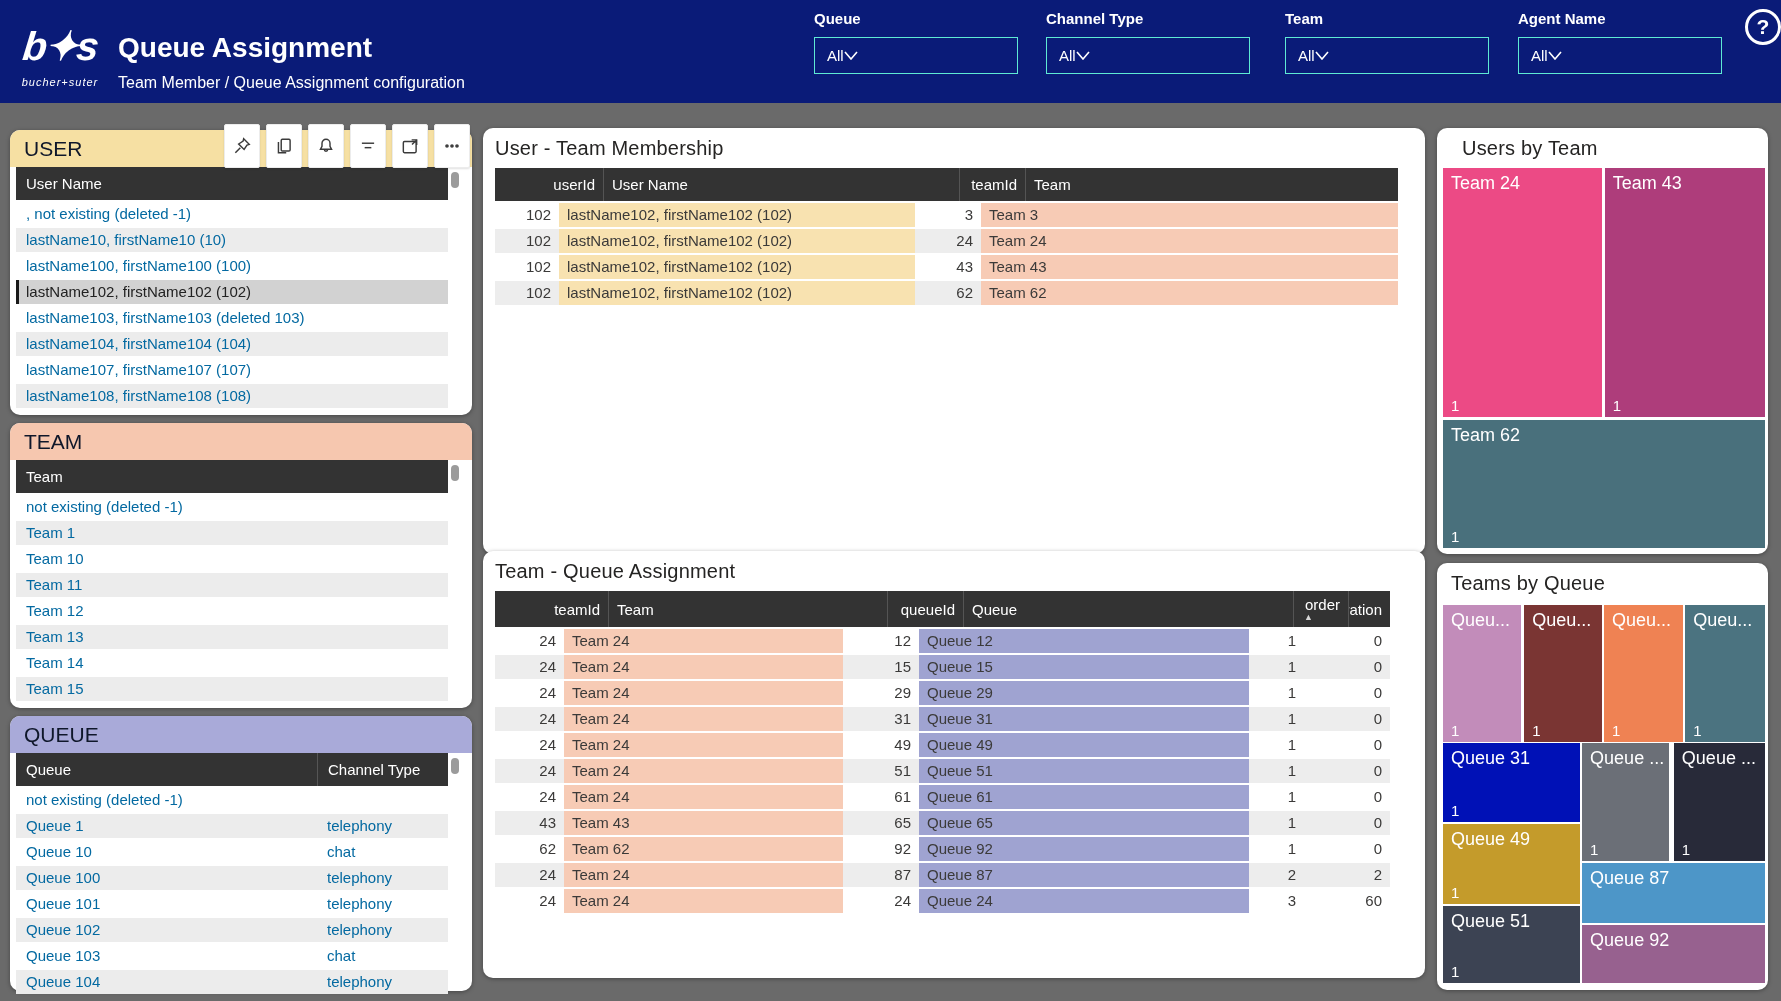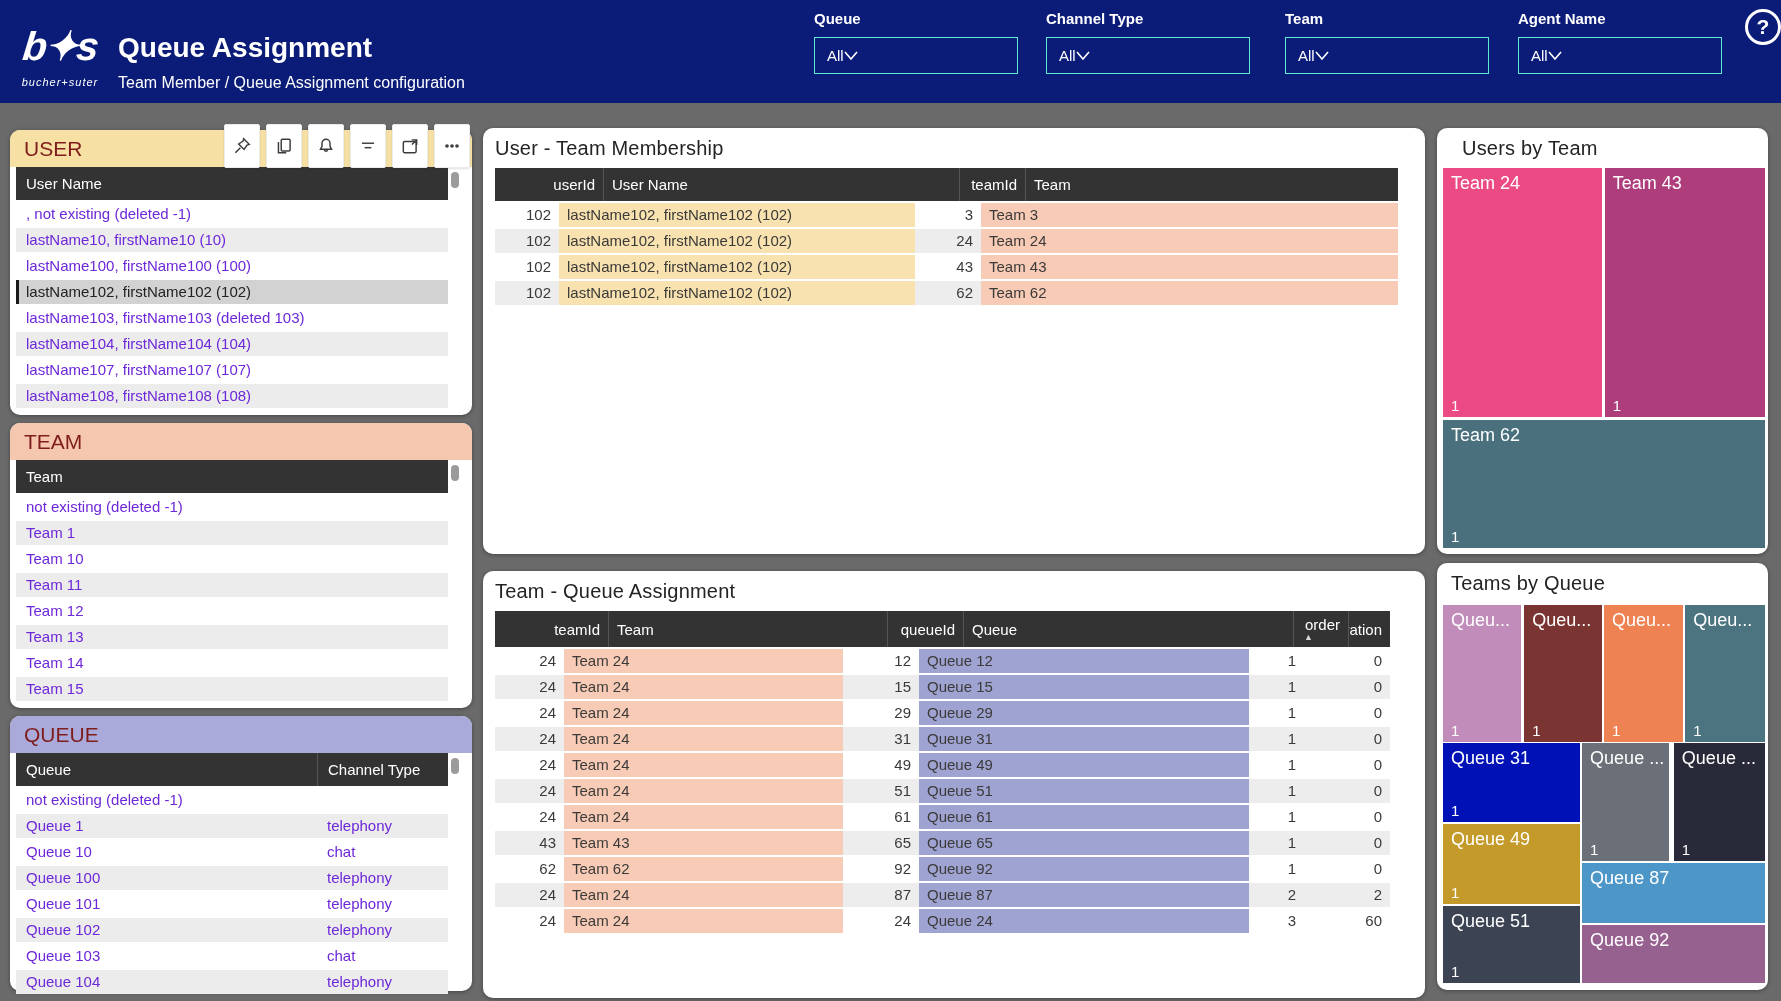--- a/index.html
+++ b/index.html
@@ -16,33 +16,33 @@
   .filter { position: absolute; top: 10px; width: 204px; }
   .filter-label { color: #fff; font-size: 15px; font-weight: 700; margin-bottom: 10px; }
   .filter-box { height: 37px; border: 1px solid #5eead4; display: flex; align-items: center; padding: 0 12px; color: #fff; font-size: 15px; cursor: pointer; }
   .help { position: absolute; left: 1745px; top: 9px; width: 36px; height: 36px; border: 3px solid #fff; border-radius: 50%; color: #fff; font-size: 21px; font-weight: 700; display: flex; align-items: center; justify-content: center; cursor: pointer; }
 
   
   .card { position: absolute; background: #fff; border-radius: 10px; box-shadow: 0 1px 4px rgba(0,0,0,.35); }
   .card-title { padding: 9px 0 0 12px; font-size: 20px; color: #252423; letter-spacing: .2px; }
 
   
-  .panel-head { height: 37px; border-radius: 10px 10px 0 0; font-size: 21px; color: #7f1d1d; line-height: 37px; padding-left: 14px; position: relative; }
+  .panel-head { height: 37px; border-radius: 10px 10px 0 0; font-size: 21px; color: #0f172a; line-height: 37px; padding-left: 14px; position: relative; }
   .head-user { background: #F6E0A3; }
   .head-team { background: #F6C7AF; }
   .head-queue { background: #A9AAD9; }
   .toolbar { position: absolute; top: -6px; right: 2px; display: flex; }
   .tbtn { width: 36px; height: 44px; background: #fff; border: 1px solid #ececec; border-radius: 2px; margin-left: 6px; display: flex; align-items: center; justify-content: center; cursor: pointer; box-shadow: 0 1px 2px rgba(0,0,0,.12); }
   .tbtn svg { stroke: #3b3b3b; fill: none; stroke-width: 1.3; }
   .list-head { margin: 0 24px 0 6px; height: 33px; background: #333333; color: #fff; font-size: 15px; line-height: 33px; padding-left: 10px; }
   .list-head.two { display: grid; grid-template-columns: 301px 1fr; padding-left: 0; }
   .list-head.two span { padding-left: 10px; }
   .list-head.two span + span { border-left: 1px solid #555; }
   .list-body { margin: 2px 24px 0 6px; overflow: hidden; }
-  .lrow { position: relative; height: 24px; line-height: 24px; margin-bottom: 2px; font-size: 15px; color: #6d28d9; padding-left: 10px; background: #fff; white-space: nowrap; cursor: pointer; }
+  .lrow { position: relative; height: 24px; line-height: 24px; margin-bottom: 2px; font-size: 15px; color: #0369a1; padding-left: 10px; background: #fff; white-space: nowrap; cursor: pointer; }
   .lrow.alt { background: #ECECEC; }
   .lrow.sel { background: #D2D2D2; color: #222; }
   .lrow.sel::before { content: ""; position: absolute; left: 0; top: 0; bottom: 0; width: 3px; background: #1a1a1a; }
   .lrow.two { display: grid; grid-template-columns: 301px 1fr; padding-left: 0; }
   .lrow.two span { padding-left: 10px; overflow: hidden; }
   .scroll-thumb { position: absolute; right: 13px; width: 8px; height: 16px; background: #9b9b9b; border-radius: 4px; }
 
   
   .dtable { position: absolute; left: 12px; }
   .thead { background: #333333; color: #fff; font-size: 15px; display: grid; padding-left: 44px; }
@@ -270,21 +270,21 @@
           <div class="trow alt">
             <div class="tcell k-num">102</div>
             <div class="tcell k-user">lastName102, firstName102 (102)</div>
             <div class="tcell k-num">62</div>
             <div class="tcell k-team">Team 62</div>
           </div>
         </div>
     </div>
   </div>
 
-  <div class="card" style="left:483px;top:571px;width:942px;height:427px">
+  <div class="card" style="left:483px;top:551px;width:942px;height:427px">
     <div class="card-title">Team - Queue Assignment</div>
     <div class="dtable asg" style="top:40px;width:895px">
       <div class="thead" style="height:36px">
         <div class="hcell num">teamId</div>
         <div class="hcell">Team</div>
         <div class="hcell num">queueId</div>
         <div class="hcell">Queue</div>
         <div class="hcell num">
           <span>order</span>
           <span class="sort-arrow">▲</span>

